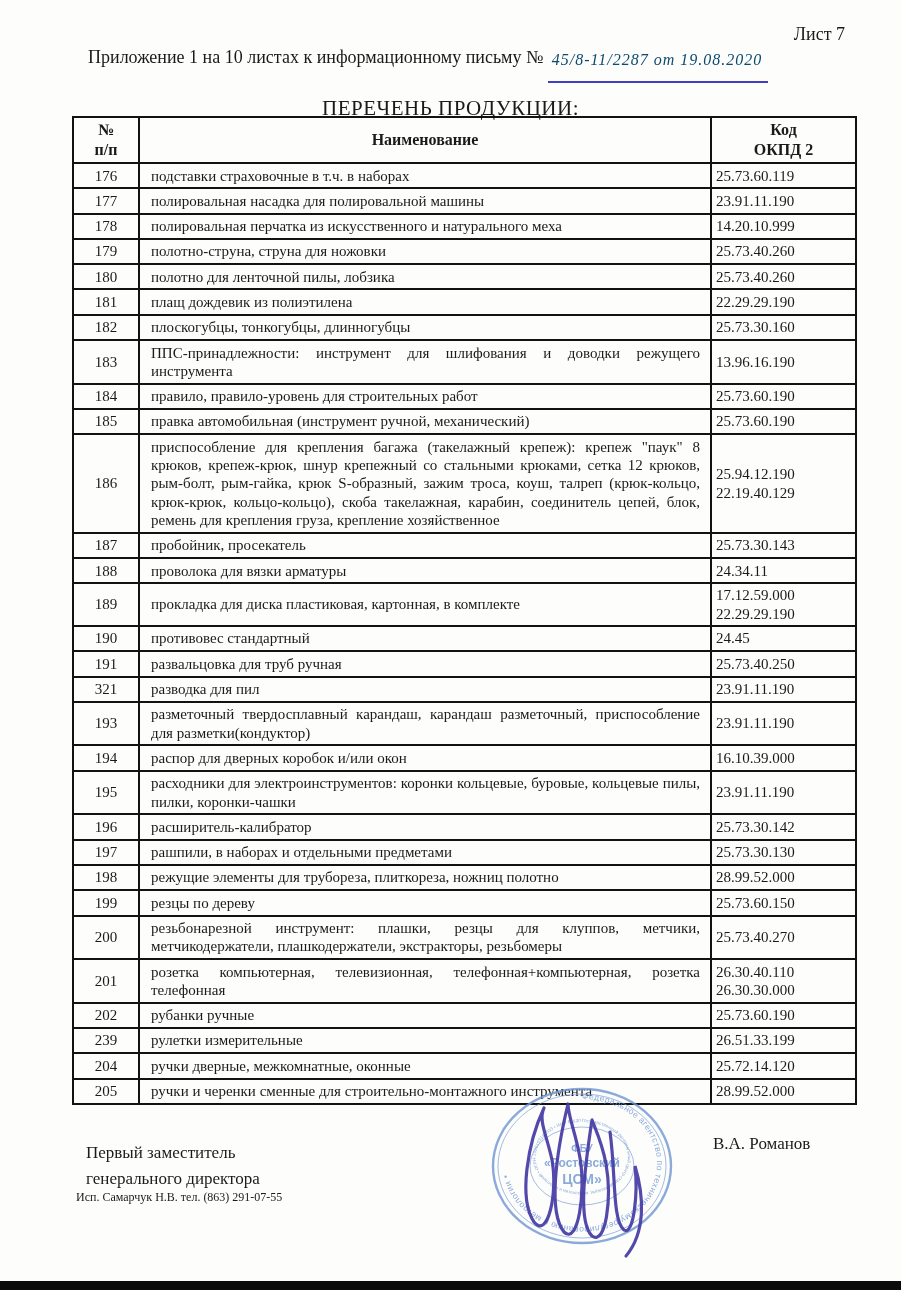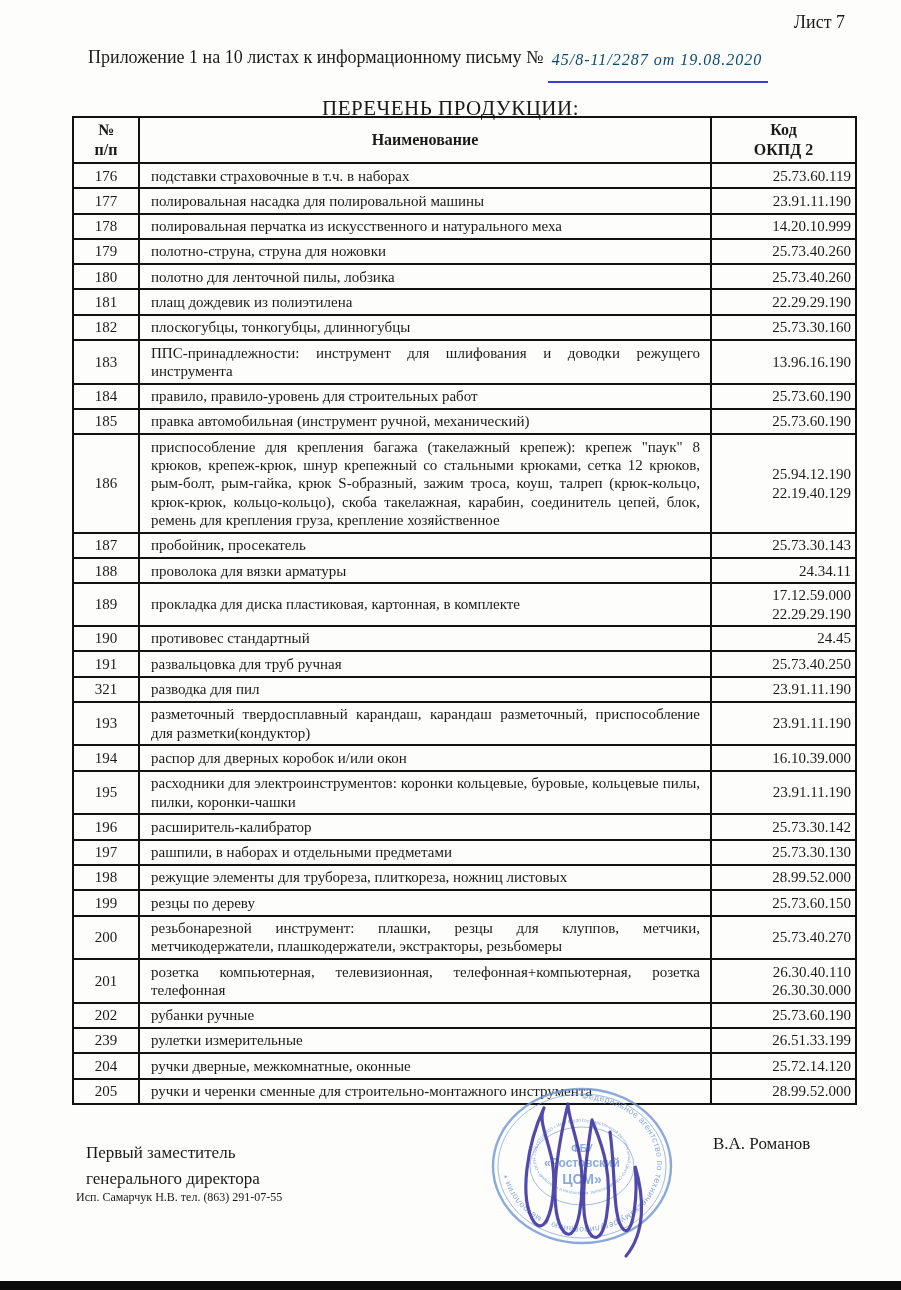--- a/index.html
+++ b/index.html
@@ -7,21 +7,21 @@
   body { font-family: "Liberation Serif", serif; }
   .page {
     position: relative;
     width: 901px; height: 1290px;
     margin: 0 auto;
     background: #fdfdfc;
     overflow: hidden;
     color: #1a1a1a;
   }
   .sheet-label {
-    position: absolute; top: 12px; right: 56px;
+    position: absolute; top: 24px; right: 56px;
     font-size: 18px;
   }
   .appendix-line {
     position: absolute; top: 47px; left: 88px; width: 800px;
     font-size: 18px; white-space: nowrap;
   }
   .handwritten {
     display: inline-block;
     font-size: 16px; font-style: italic;
     color: #0c4a6e;
@@ -53,21 +53,21 @@
   }
   col.w-num  { width: 66px; }
   col.w-name { width: 572px; }
   col.w-code { width: 145px; }
   .c-num  { text-align: center; padding: 2px 14px; }
   .c-name {
     text-align: justify; text-align-last: left;
     vertical-align: middle;
     padding: 2.5px 10px 2.5px 11px;
   }
-  .c-code { text-align: right; padding: 2px 4px; vertical-align: middle; }
+  .c-code { text-align: left; padding: 2px 4px; vertical-align: middle; }
   .footer-signer {
     position: absolute; top: 1112px; left: 86px;
     font-size: 17px; line-height: 1.5; margin-top: 28px;
   }
   .footer-name {
     position: absolute; top: 1134px; left: 713px;
     font-size: 17px;
   }
   .footer-executor {
     position: absolute; top: 1190px; left: 76px;
@@ -293,21 +293,21 @@
     <tr>
       <td class="c-num">197</td>
       <td class="c-name">рашпили, в наборах и отдельными предметами</td>
       <td class="c-code">
             <div>25.73.30.130</div>
           </td>
     </tr>
 
     <tr>
       <td class="c-num">198</td>
-      <td class="c-name">режущие элементы для трубореза, плиткореза, ножниц листовых</td>
+      <td class="c-name">режущие элементы для трубореза, плиткореза, ножниц полотно</td>
       <td class="c-code">
             <div>28.99.52.000</div>
           </td>
     </tr>
 
     <tr>
       <td class="c-num">199</td>
       <td class="c-name">резцы по дереву</td>
       <td class="c-code">
             <div>25.73.60.150</div>

